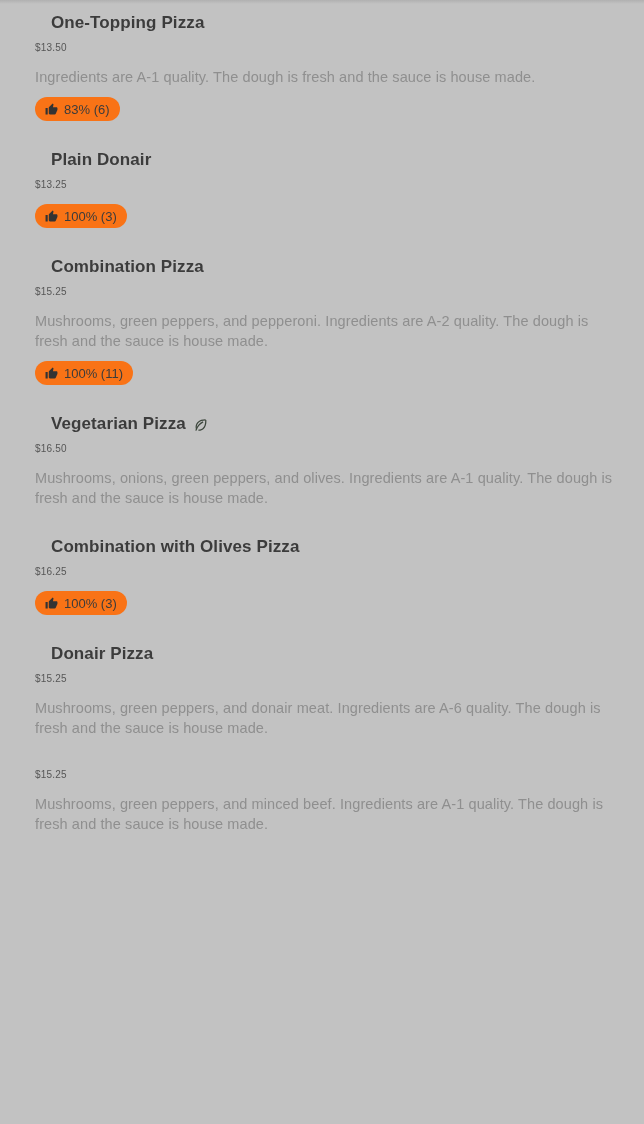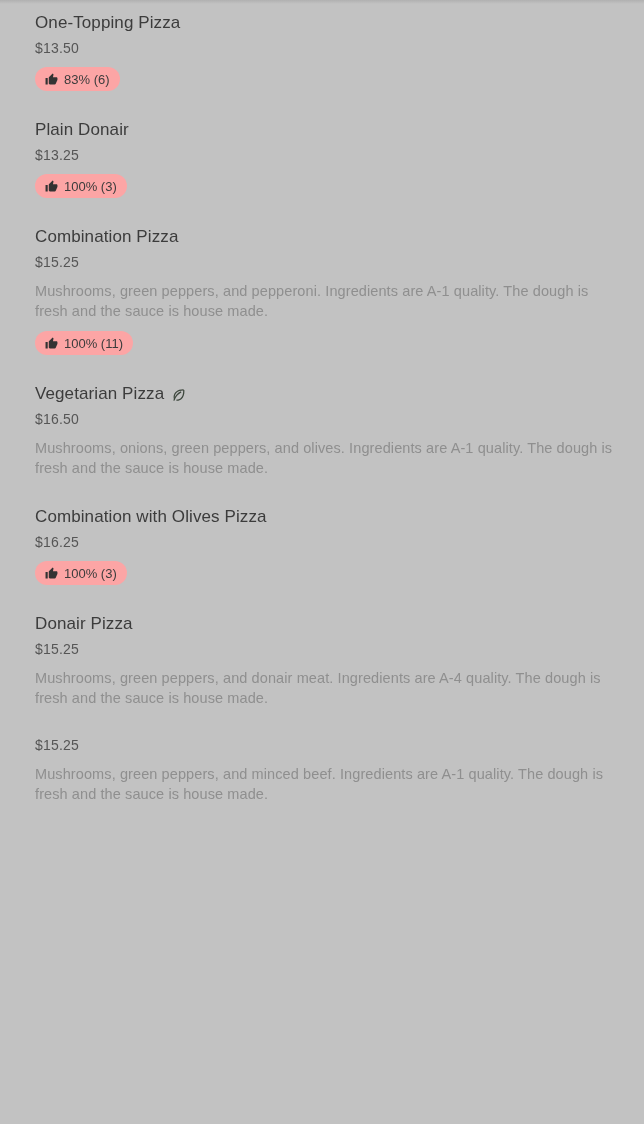--- a/index.html
+++ b/index.html
@@ -22,39 +22,39 @@
     pointer-events: none;
   }
   .menu {
     padding: 13px 27px 0 35px;
   }
   .item {
     margin-bottom: 29px;
     cursor: pointer;
   }
   .item-name {
-    margin: 0 0 7px 0;
+    margin: 0 0 7px 16px;
     font-size: 17px;
-    font-weight: 400;
+    font-weight: 700;
     line-height: 20px;
     color: #3c3c3c;
     letter-spacing: 0.1px;
     display: flex;
     align-items: center;
     gap: 7px;
   }
   .leaf {
     display: inline-flex;
     width: 15px;
     height: 15px;
     flex: 0 0 auto;
   }
   .leaf svg { width: 100%; height: 100%; }
   .item-price {
-    font-size: 14px;
+    font-size: 10px;
     line-height: 16px;
     color: #565656;
     margin-bottom: 11px;
     letter-spacing: 0.2px;
   }
   .item-desc {
     font-size: 14.5px;
     line-height: 20px;
     color: #8f8f8f;
     max-width: 586px;
@@ -62,21 +62,21 @@
     letter-spacing: 0.1px;
   }
   .badge {
     display: inline-flex;
     align-items: center;
     gap: 6px;
     height: 24px;
     box-sizing: border-box;
     padding: 0 10px;
     border-radius: 12px;
-    background: #fca5a5;
+    background: #f97316;
     font-size: 13px;
     color: #3c3c3c;
   }
   .badge svg {
     width: 13px;
     height: 13px;
     flex: 0 0 auto;
   }
 </style>
 </head>
@@ -85,20 +85,21 @@
 <div class="top-shade"></div>
 
 <div class="menu">
   <div>
   <div class="item">
     <h3 class="item-name">
       <span class="item-name-text">One-Topping Pizza</span>
 
     </h3>
     <div class="item-price">$13.50</div>
+    <div class="item-desc">Ingredients are A-1 quality. The dough is fresh and the sauce is house made.</div>
     <div class="badge">
       <svg viewBox="0 0 24 24" xmlns="http://www.w3.org/2000/svg">
         <path fill="#333333" d="M1 21h4V9H1v12zm22-11c0-1.1-.9-2-2-2h-6.31l.95-4.57.03-.32c0-.41-.17-.79-.44-1.06L14.17 1 7.59 7.59C7.22 7.95 7 8.45 7 9v10c0 1.1.9 2 2 2h9c.83 0 1.54-.5 1.84-1.22l3.02-7.05c.09-.23.14-.47.14-.73v-2z"></path>
       </svg>
       <span class="badge-text">83% (6)</span>
     </div>
   </div>
 
   <div class="item">
     <h3 class="item-name">
@@ -114,21 +115,21 @@
       <span class="badge-text">100% (3)</span>
     </div>
   </div>
 
   <div class="item">
     <h3 class="item-name">
       <span class="item-name-text">Combination Pizza</span>
 
     </h3>
     <div class="item-price">$15.25</div>
-    <div class="item-desc">Mushrooms, green peppers, and pepperoni. Ingredients are A-1 quality. The dough is fresh and the sauce is house made.</div>
+    <div class="item-desc">Mushrooms, green peppers, and pepperoni. Ingredients are A-2 quality. The dough is fresh and the sauce is house made.</div>
     <div class="badge">
       <svg viewBox="0 0 24 24" xmlns="http://www.w3.org/2000/svg">
         <path fill="#333333" d="M1 21h4V9H1v12zm22-11c0-1.1-.9-2-2-2h-6.31l.95-4.57.03-.32c0-.41-.17-.79-.44-1.06L14.17 1 7.59 7.59C7.22 7.95 7 8.45 7 9v10c0 1.1.9 2 2 2h9c.83 0 1.54-.5 1.84-1.22l3.02-7.05c.09-.23.14-.47.14-.73v-2z"></path>
       </svg>
       <span class="badge-text">100% (11)</span>
     </div>
   </div>
 
   <div class="item">
     <h3 class="item-name">
@@ -159,21 +160,21 @@
     </div>
   </div>
 
 
   <div class="item">
     <h3 class="item-name">
       <span class="item-name-text">Donair Pizza</span>
 
     </h3>
     <div class="item-price">$15.25</div>
-    <div class="item-desc">Mushrooms, green peppers, and donair meat. Ingredients are A-4 quality. The dough is fresh and the sauce is house made.</div>
+    <div class="item-desc">Mushrooms, green peppers, and donair meat. Ingredients are A-6 quality. The dough is fresh and the sauce is house made.</div>
 
   </div>
 
   <div class="item">
     <div class="item-price">$15.25</div>
     <div class="item-desc">Mushrooms, green peppers, and minced beef. Ingredients are A-1 quality. The dough is fresh and the sauce is house made.</div>
 
   </div>
 </div>
 

